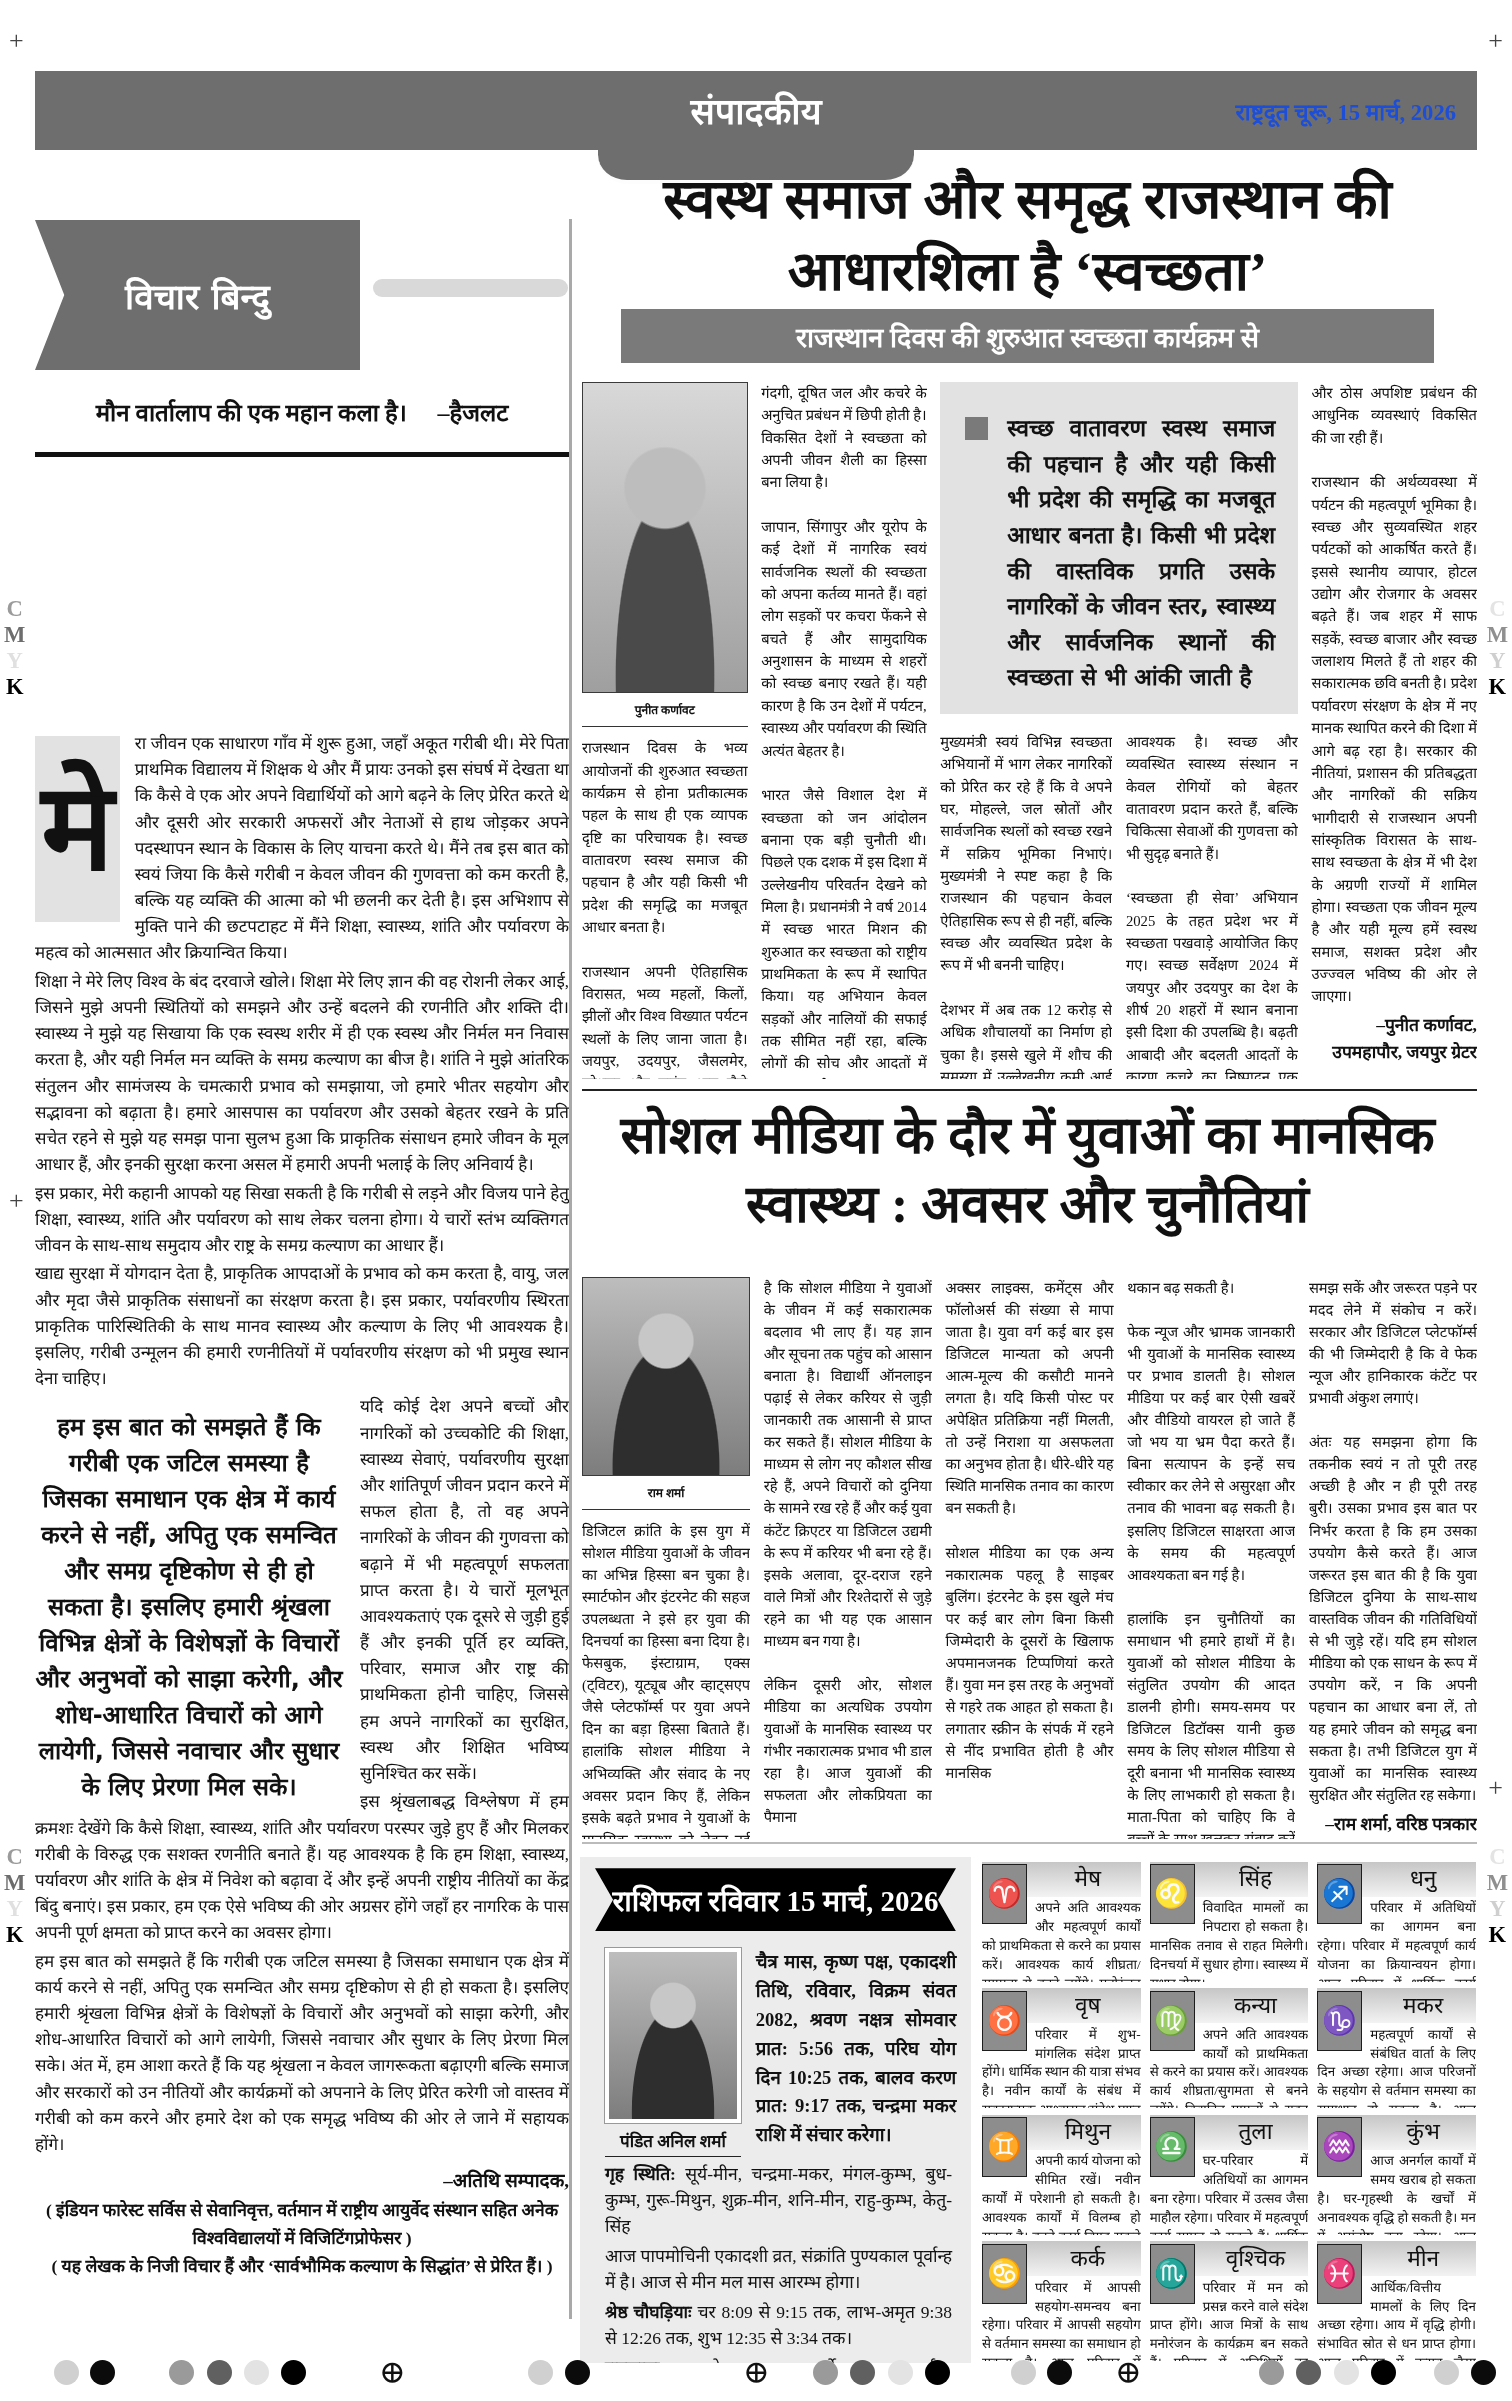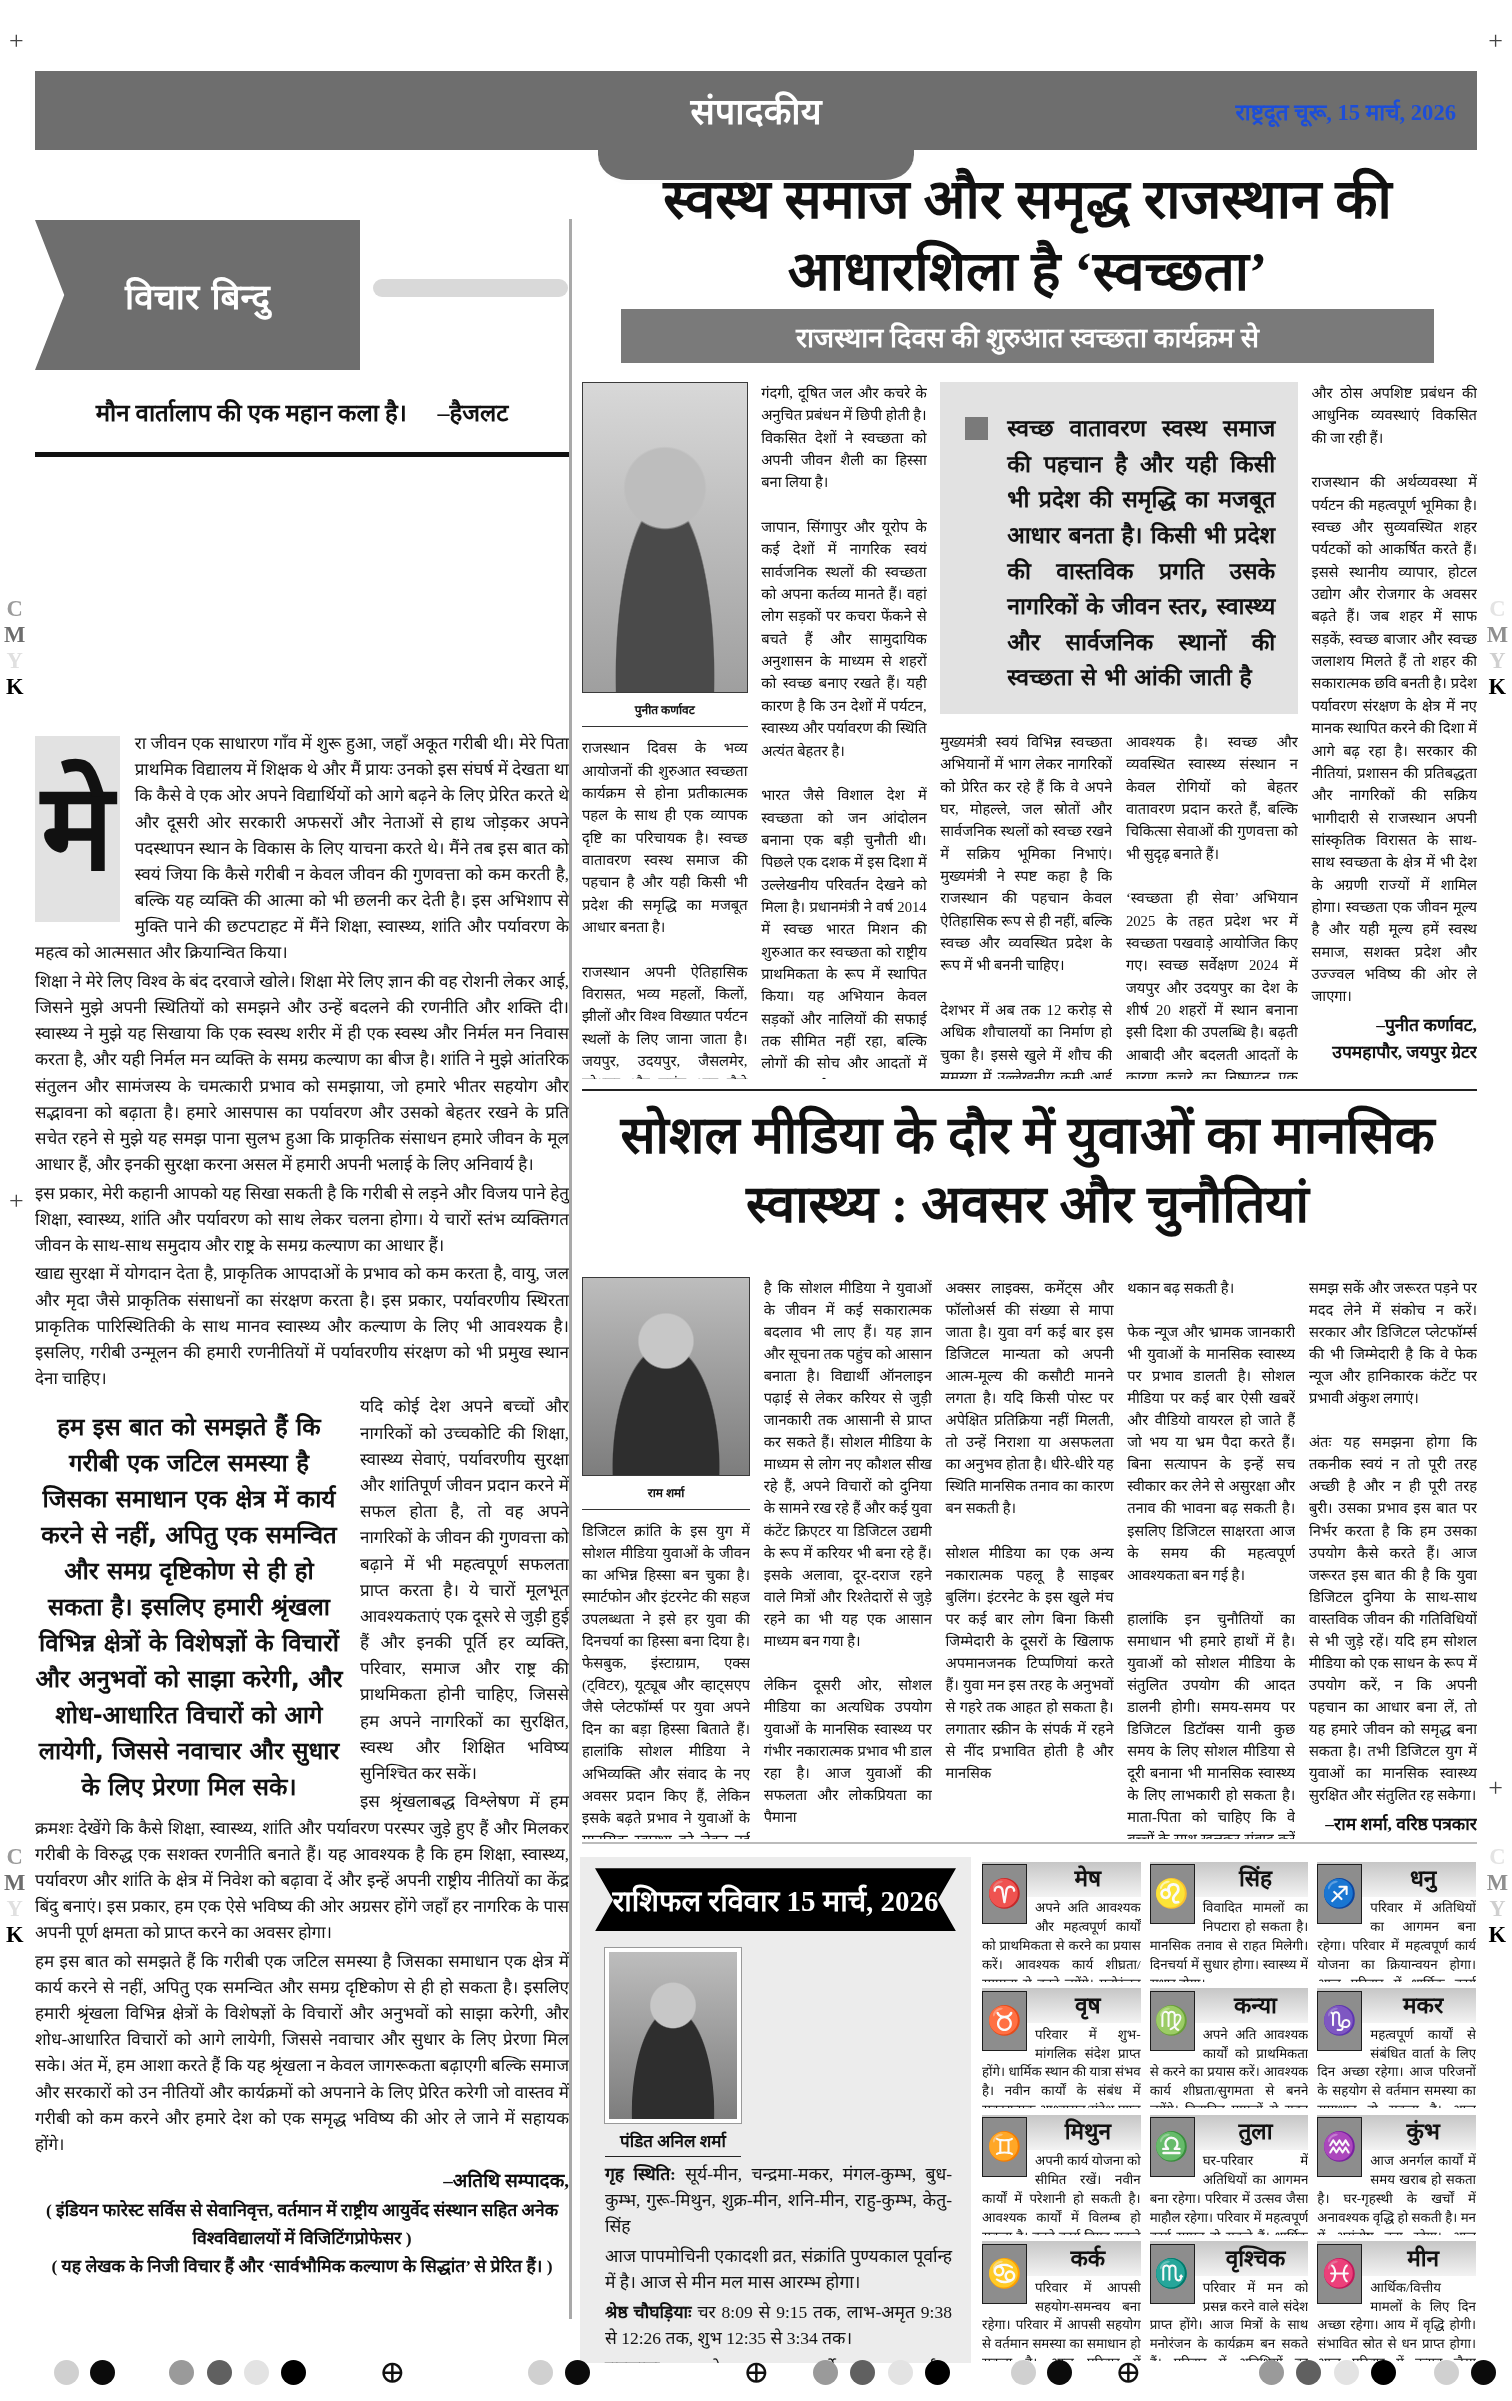--- a/index.html
+++ b/index.html
@@ -86,21 +86,21 @@
   .rash-paras{padding:3.4px 19px 0 25px;font-size:17.5px;line-height:1.5;text-align:justify;}
   .rash-paras p{margin:0 0 3.4px 0;}
   .blbl{font-weight:bold;}
 
   .zgrid{position:absolute;left:982px;top:1862px;width:494px;height:499px;display:grid;
          grid-template-columns:repeat(3,1fr);grid-template-rows:repeat(4,1fr);grid-auto-flow:column;
          column-gap:9px;row-gap:6.8px;}
   .zcell{overflow:hidden;font-size:13.3px;line-height:1.42;text-align:justify;}
   .zicon{float:left;width:43px;height:58px;margin:2.3px 8px 3.4px 0;background:#8d8d8d;border:1.7px solid #1d1d1d;
          display:flex;align-items:center;justify-content:center;color:#efefef;font-size:28px;}
-  .zname{text-align:center;font-weight:bold;font-size:22.6px;line-height:1.2;padding:3.4px 0 4.5px 0;
+  .zname{text-align:center;font-weight:normal;font-size:22.6px;line-height:1.2;padding:3.4px 0 4.5px 0;
          background:linear-gradient(#c6c6c6,#f3f3f3);}
   .ztext{margin-top:2.3px;}
 
   
   .dot{position:absolute;bottom:16px;width:25px;height:25px;border-radius:50%;}
   .cross{position:absolute;bottom:10.2px;font-size:32px;color:#111;}
   .cmyk{position:absolute;width:22.6px;text-align:center;font-weight:bold;font-size:22.6px;line-height:1.15;}
   .plus{position:absolute;font-size:26px;color:#444;}
 </style>
 </head>
@@ -258,20 +258,21 @@
 
   <div class="rash-panel">
     <div class="rash-banner">
       <span>राशिफल रविवार 15 मार्च, 2026</span>
     </div>
     <div class="rash-top">
       <div class="pandit-box">
         <div class="pandit-photo photo dark"></div>
         <div class="pandit-caption">पंडित अनिल शर्मा</div>
       </div>
+      <div class="panchang">चैत्र मास, कृष्ण पक्ष, एकादशी तिथि, रविवार, विक्रम संवत 2082, श्रवण नक्षत्र सोमवार प्रात: 5:56 तक, परिघ योग दिन 10:25 तक, बालव करण प्रात: 9:17 तक, चन्द्रमा मकर राशि में संचार करेगा।</div>
     </div>
     <div class="rash-paras">
       <p><span class="blbl">गृह स्थिति:</span> <span>सूर्य-मीन, चन्द्रमा-मकर, मंगल-कुम्भ, बुध-कुम्भ, गुरू-मिथुन, शुक्र-मीन, शनि-मीन, राहु-कुम्भ, केतु-सिंह</span></p>
       <p>आज पापमोचिनी एकादशी व्रत, संक्रांति पुण्यकाल पूर्वान्ह में है। आज से मीन मल मास आरम्भ होगा।</p>
       <p><span class="blbl">श्रेष्ठ चौघड़ियाः</span> <span>चर 8:09 से 9:15 तक, लाभ-अमृत 9:38 से 12:26 तक, शुभ 12:35 से 3:34 तक।</span></p>
       <p><span class="blbl">राहूकालः</span> <span>4:30 से 6:00 तक। सूर्योदय 6:41, सूर्यास्त 6:31</span></p>
     </div>
   </div>
 
   <div class="zgrid">

